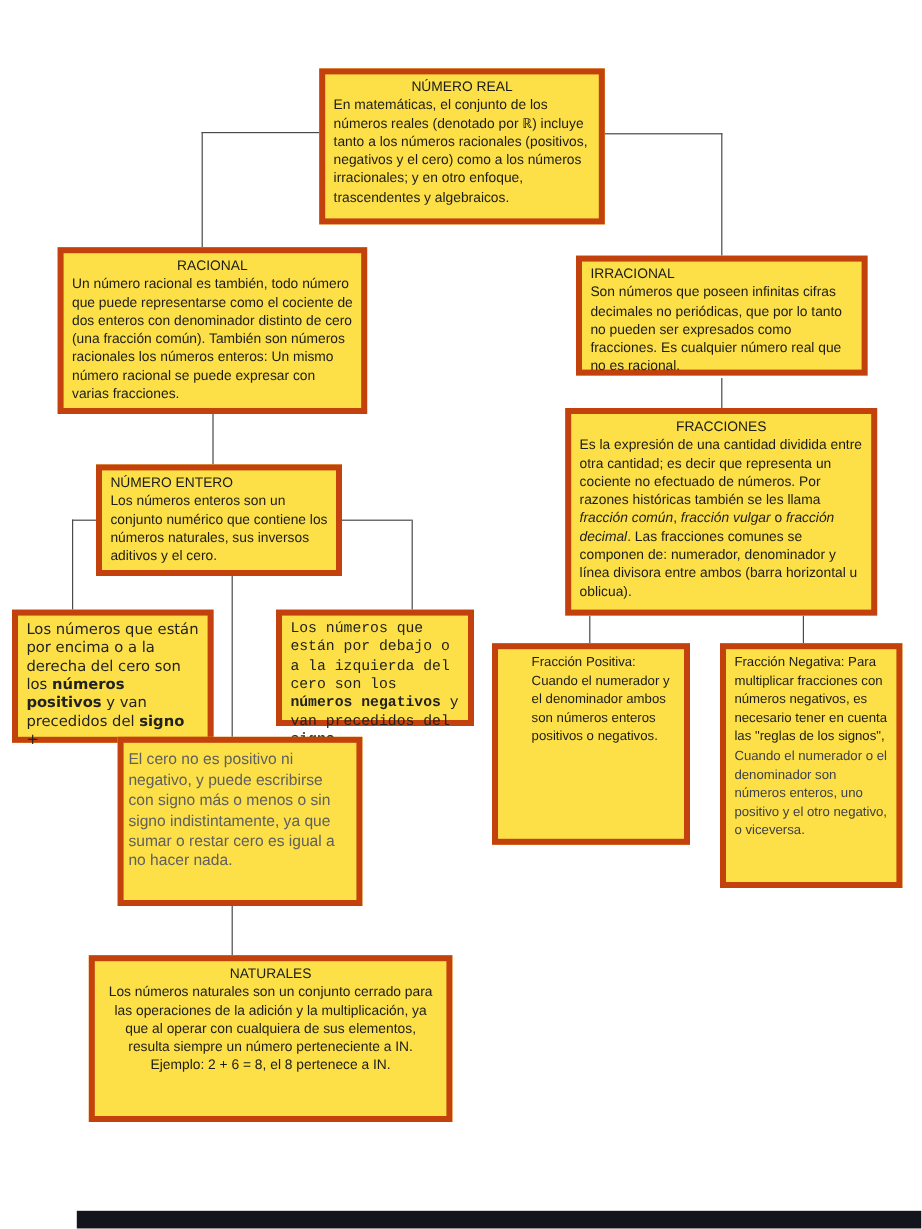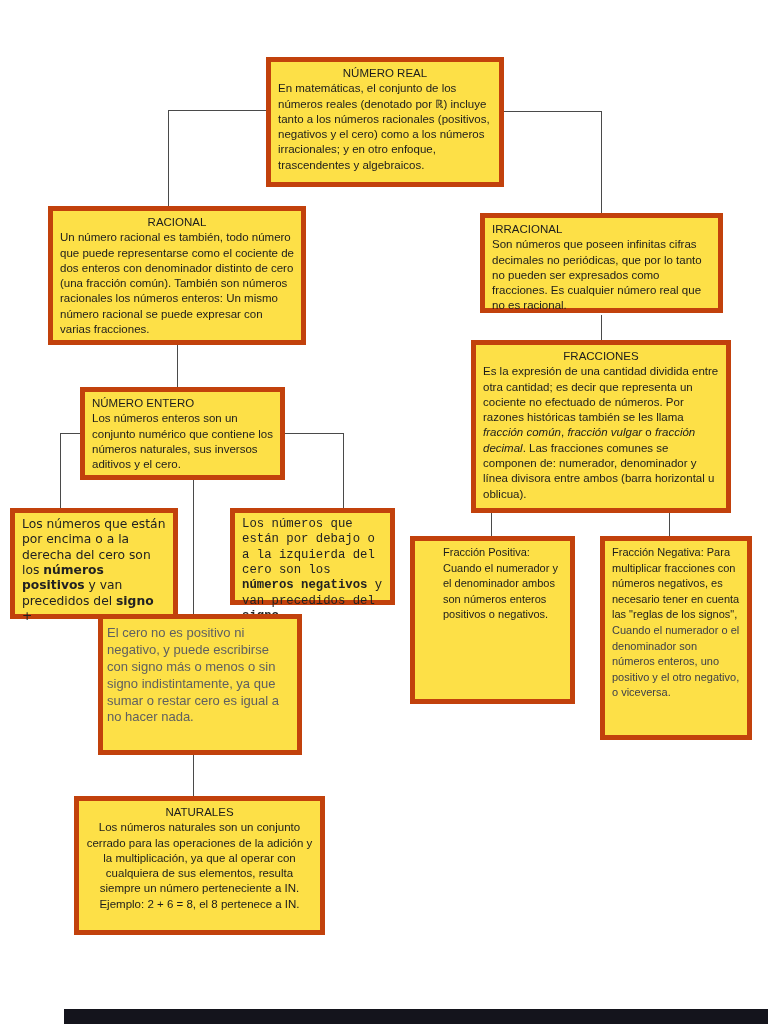--- a/index.html
+++ b/index.html
@@ -30,21 +30,21 @@
   #box-racional{left:48px;top:206px;width:258px;height:139px;}
   #box-irracional{left:480px;top:213px;width:243px;height:100px;}
   #box-fracciones{left:471px;top:340px;width:260px;height:173px;}
   #box-numero-entero{left:80px;top:387px;width:205px;height:93px;}
   #box-positivos{left:10px;top:508px;width:168px;height:111px;
     font-family:"DejaVu Sans", sans-serif;font-size:12.3px;line-height:1.25;color:#222;}
   #box-negativos{left:230px;top:508px;width:165px;height:97px;
     font-family:Liberation Mono, monospace;font-size:12.3px;line-height:1.25;color:#222;}
   #box-cero{left:98px;top:614px;width:204px;height:141px;
     font-size:13px;line-height:1.3;color:#606060;padding:6px 4px;}
-  #box-naturales{left:74px;top:796px;width:251px;height:139px;text-align:center;}
+  #box-naturales{left:74px;top:796px;width:303px;height:139px;text-align:center;}
   #box-fraccion-positiva{left:410px;top:536px;width:165px;height:168px;font-size:11px;line-height:1.42;padding-left:28px;}
   #box-fraccion-negativa{left:600px;top:536px;width:152px;height:204px;font-size:11px;line-height:1.42;}
   #box-fraccion-negativa .part2{color:#3f4049;display:inline;}
   #bottom-bar{
     position:absolute;left:64px;top:1009px;width:704px;height:15px;
     background:#14141c;
   }
 </style>
 </head>
 <body>

